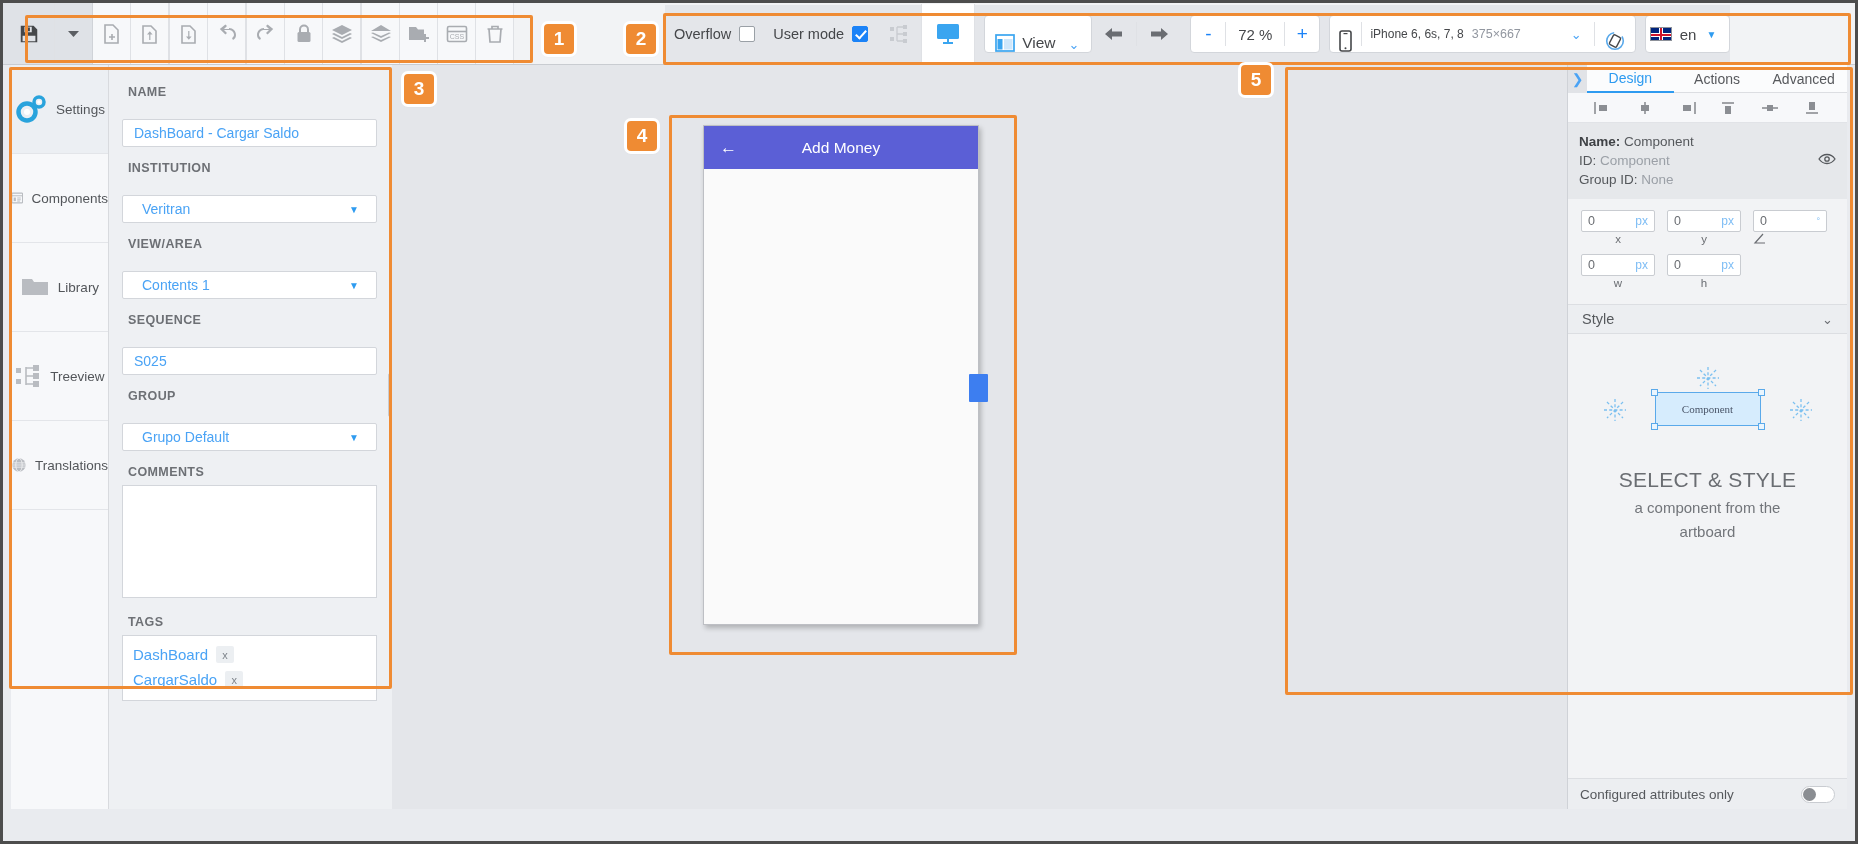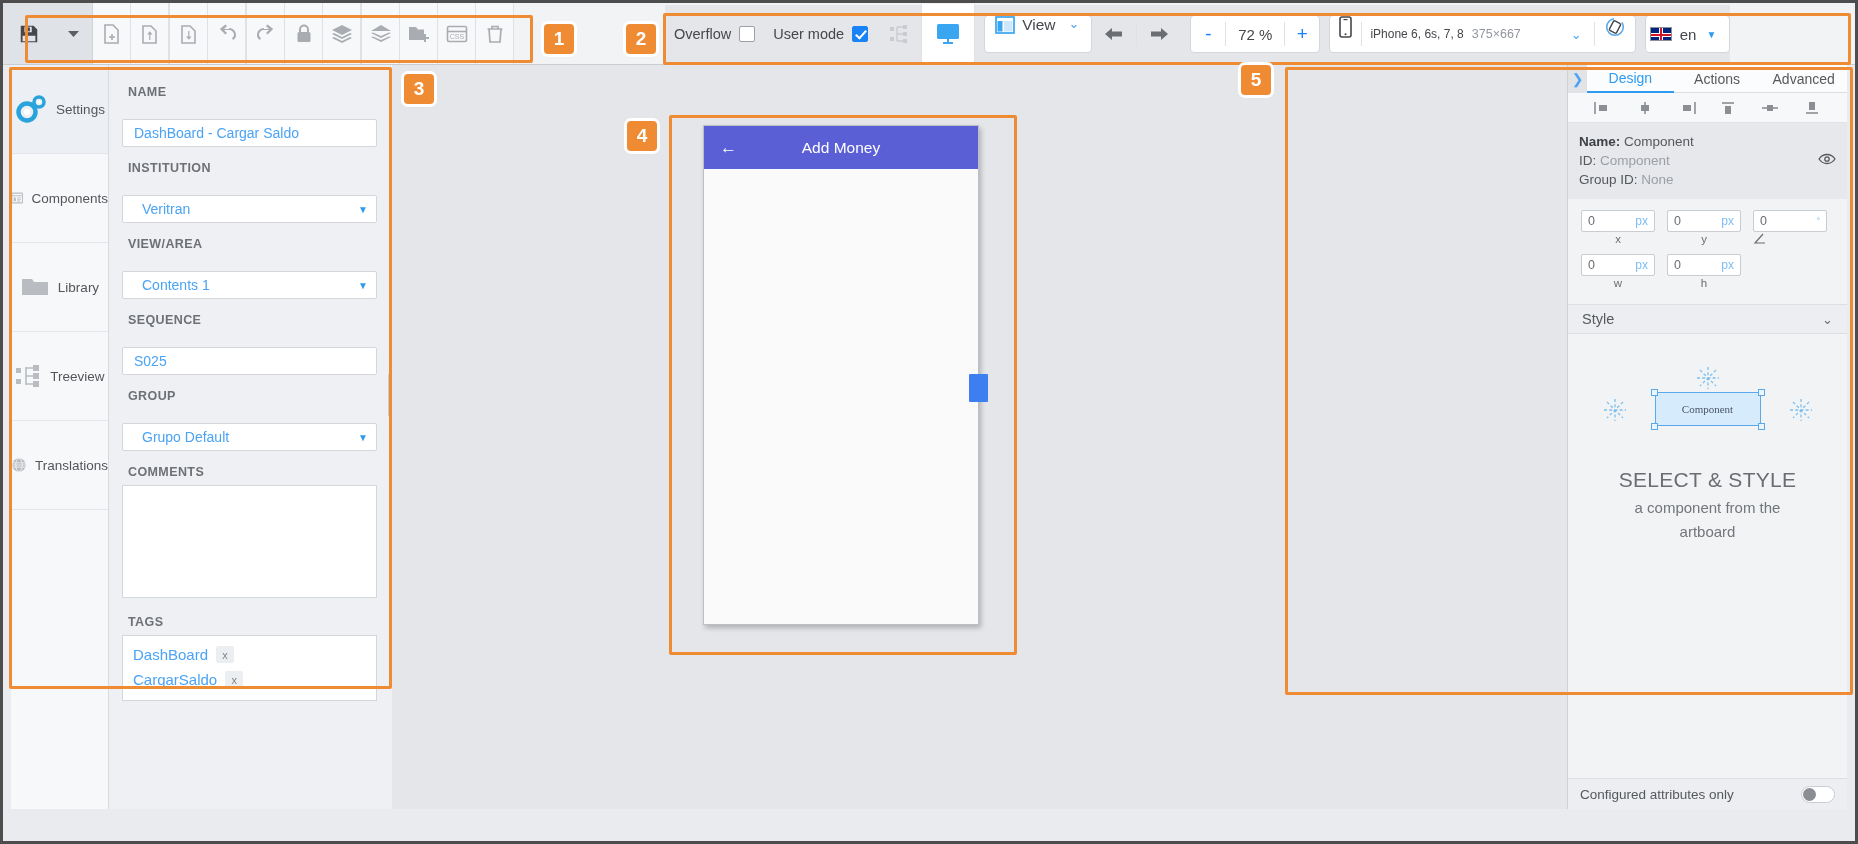--- a/index.html
+++ b/index.html
@@ -48,21 +48,21 @@
   .chkbox.on:after{
     content:""; position:absolute; left:5px; top:1px; width:4px; height:9px;
     border:solid #fff; border-width:0 2px 2px 0; transform:rotate(42deg);
   }
   .tb-flat{ width:44px; height:58px; display:flex; align-items:center; justify-content:center; }
   .tb-flat.white{ background:#fff; width:54px; height:60px; border-left:1px solid #dfe1e5; border-right:1px solid #dfe1e5;}
   .pill{
     display:flex; align-items:center; height:38px; background:#fff;
     border:1px solid #d3d6db; border-radius:4px; margin-left:9px;
   }
-  .pill-item{ display:flex; align-items:flex-start; gap:7px; padding:0 10px; font-size:15.5px; color:#45474a; height:100%; }
+  .pill-item{ display:flex; align-items:flex-end; gap:7px; padding:0 10px; font-size:15.5px; color:#45474a; height:100%; }
   .pill-sep{ width:1px; height:24px; background:#dfe1e5; }
   .zoom-btn{ width:34px; text-align:center; font-size:19px; color:#1a82f7; line-height:36px; }
   .zoom-val{ min-width:58px; text-align:center; font-size:15px; color:#45474a; }
   .dev-name{ font-size:12px; color:#45474a; padding:0 8px; }
   .dev-res{ font-size:12.5px; color:#9297a0; padding-right:10px;}
   .chev{ color:#4aa3f5; font-size:13px; padding:0 12px; }
   .flag{
     width:22px; height:14px; position:relative; overflow:hidden;
     background:#00247d; border:1px solid #8d9199;
   }
@@ -91,21 +91,21 @@
   .rail-item.active{ background:#eceff3; }
 
   
   .form{
     position:absolute; left:106px; top:62px; width:283px; bottom:32px;
     background:#eef0f3; padding:20px 15px 0 13px; overflow:hidden;
   }
   .f-label{ font-size:12.5px; letter-spacing:.4px; color:#6d7075; font-weight:bold; margin:0 0 6px 6px;}
   .f-field{
     height:28px; background:#fff; border:1px solid #d3d6db; border-radius:2px;
-    display:flex; align-items:center; padding:0 8px 0 11px; margin-bottom:14px;
+    display:flex; align-items:center; padding:0 17px 0 11px; margin-bottom:14px;
     font-size:14px; color:#4aa3f5;margin-top:20px;
   }
   .f-field .val{ flex:1; }
   .f-caret{ color:#2e9bf0; font-size:10px; }
   .f-area{ height:113px; background:#fff; border:1px solid #d3d6db; margin-bottom:17px;}
   .tagbox{ background:#fff; border:1px solid #d3d6db; padding:6px 0 8px 0; }
   .tagrow{ display:flex; align-items:center; gap:8px; padding:4px 10px; font-size:15px; color:#4aa3f5;}
   .tagx{
     width:18px; height:17px; background:#eceff2; color:#7f858c; font-size:11px;
     display:flex; align-items:center; justify-content:center; border-radius:2px;

